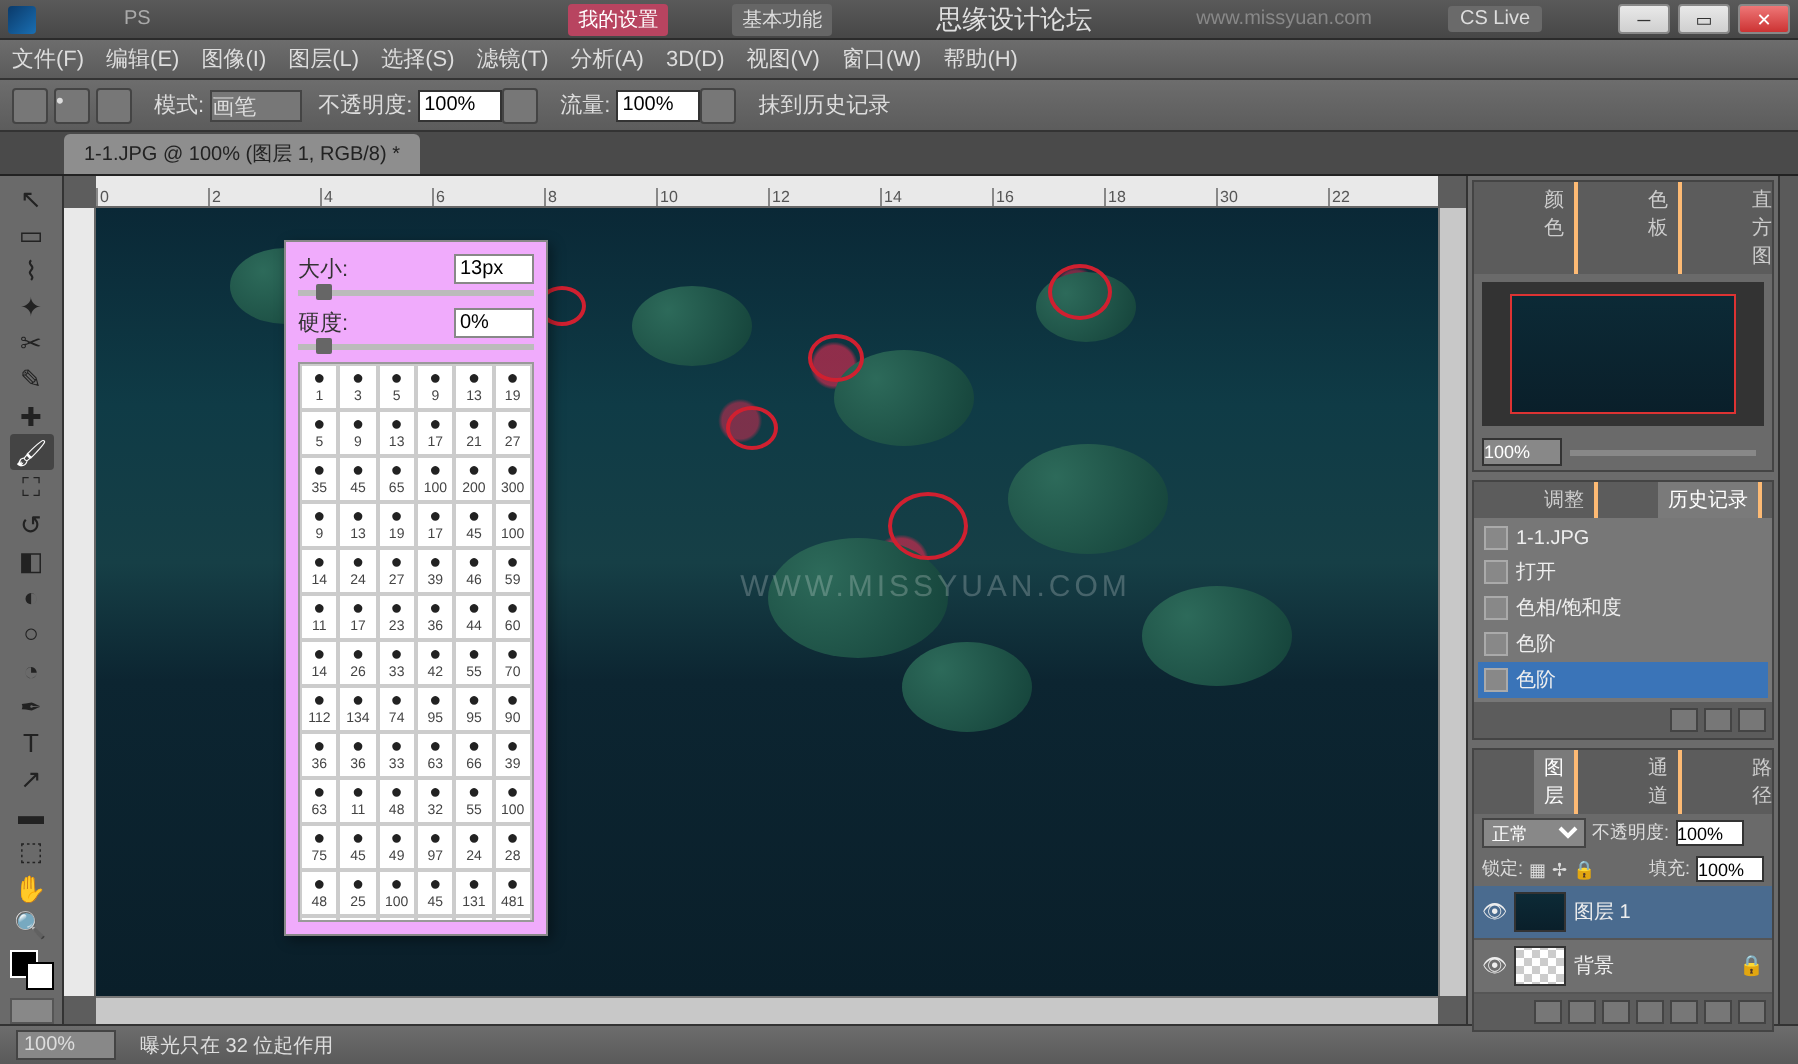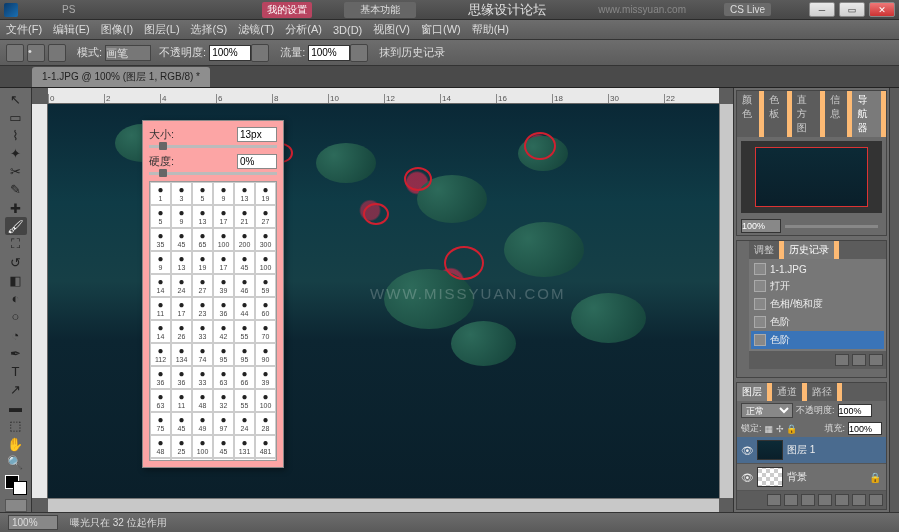--- a/index.html
+++ b/index.html
@@ -3,21 +3,21 @@
 <meta charset="utf-8">
 <style>
 * { margin: 0; padding: 0; box-sizing: border-box; font-family: "Microsoft YaHei", Arial, sans-serif; }
 body { width: 899px; height: 532px; background: #525252; overflow: hidden; font-size: 11px; color: #333; }
 
 .titlebar { height: 20px; background: linear-gradient(#5a5a5a,#474747); display: flex; align-items: center; padding: 0 4px; color: #ccc; border-bottom: 1px solid #2b2b2b; gap: 32px; }
 .titlebar .logo { width: 14px; height: 14px; background: linear-gradient(135deg,#0a3a6a,#1a6fb3); border-radius: 2px; margin-right: 6px; }
 .titlebar .spacer { flex: 1; }
 .titlebar .btns { margin-left: auto; display: flex; gap: 4px; align-items: center; }
 .tag { background: #b84460; color: #fff; padding: 1px 5px; border-radius: 2px; font-size: 10px; }
-.tag2 { background: #666; color: #ddd; padding: 1px 16px; border-radius: 2px; font-size: 10px; }
+.tag2 { background: #666; color: #ddd; padding: 1px 5px; border-radius: 2px; font-size: 10px; }
 .cslive { background: #6a6a6a; color: #ddd; padding: 1px 6px; border-radius: 2px; margin: 0 6px; font-size: 10px; }
 .winbtn { width: 26px; height: 15px; background: linear-gradient(#e9e9e9,#cfcfcf); border: 1px solid #888; display: flex; align-items: center; justify-content: center; font-size: 9px; color: #333; border-radius: 2px; }
 .winbtn.close { background: linear-gradient(#e77,#c33); color: #fff; }
 
 .menubar { height: 20px; background: linear-gradient(#6d6d6d,#5b5b5b); display: flex; align-items: center; padding: 0 6px; font-size: 11px; color: #ddd; border-bottom: 1px solid #333; }
 .menubar span { margin-right: 11px; cursor: default; }
 
 .optbar { height: 26px; background: linear-gradient(#6d6d6d,#5c5c5c); display: flex; align-items: center; padding: 0 6px; border-bottom: 1px solid #333; color: #ddd; font-size: 11px; }
 .optbar .mini-icon { width: 18px; height: 18px; background: #777; border: 1px solid #444; margin-right: 3px; border-radius: 2px; }
 .optbar label { margin: 0 3px 0 8px; }
@@ -46,34 +46,34 @@
   radial-gradient(circle at 60% 45%, rgba(230,40,80,.6) 0 12px, transparent 14px),
   radial-gradient(circle at 48% 27%, rgba(230,40,80,.5) 0 9px, transparent 11px),
   radial-gradient(circle at 73% 10%, rgba(230,40,80,.5) 0 8px, transparent 10px);
 }
 .leaf { position: absolute; background: radial-gradient(circle at 30% 30%, #2d6a5a, #134038); border-radius: 50%; }
 .watermark { position: absolute; top: 46%; left: 48%; color: rgba(255,255,255,.22); font-size: 15px; letter-spacing: 2px; }
 .circ { position: absolute; border: 2px solid #d02030; border-radius: 50%; }
 .scrollbar-v { position: absolute; top: 16px; right: 0; bottom: 14px; width: 14px; background: #c8c8c8; border-left: 1px solid #777; }
 .scrollbar-h { position: absolute; left: 16px; right: 14px; bottom: 0; height: 14px; background: #c8c8c8; border-top: 1px solid #777; }
 
-.brush-panel { position: absolute; top: 32px; left: 110px; width: 142px; background: #fca5a5; border: 1px solid #888; padding: 6px; box-shadow: 2px 2px 6px rgba(0,0,0,.4); }
+.brush-panel { position: absolute; top: 32px; left: 110px; width: 132px; background: #f0abfc; border: 1px solid #888; padding: 6px; box-shadow: 2px 2px 6px rgba(0,0,0,.4); }
 .brush-panel .row { display: flex; align-items: center; margin-bottom: 3px; font-size: 11px; }
 .brush-panel .row label { width: 32px; }
 .brush-panel .row input { width: 40px; height: 15px; border: 1px solid #888; font-size: 10px; padding: 0 2px; margin-left: auto; }
 .brush-panel .slider { width: 100%; height: 3px; background: #bbb; margin: 2px 0 6px; position: relative; }
 .brush-panel .slider::after { content:""; position:absolute; left:8%; top:-3px; width:8px; height:8px; background:#666; border-radius:1px; }
 .brush-grid { display: grid; grid-template-columns: repeat(6,1fr); gap: 0; border: 1px solid #999; background: #fff; max-height: 280px; overflow: hidden; }
 .brush-grid div { height: 23px; border: .5px solid #ccc; display: flex; flex-direction: column; align-items: center; justify-content: center; font-size: 7px; color: #444; }
 .brush-grid div::before { content:"●"; font-size: 10px; line-height: 1; color: #222; }
 
 .right { width: 156px; background: #6b6b6b; display: flex; flex-direction: column; border-left: 1px solid #333; }
 .panel { background: #6a6a6a; border: 1px solid #444; margin: 2px; display: flex; flex-direction: column; }
 .panel-tabs { display: flex; background: #5c5c5c; font-size: 10px; color: #ccc; }
-.panel-tabs span { padding: 2px 5px; border-right: 5px solid #fdba74; }
+.panel-tabs span { padding: 2px 5px; border-right: 2px solid #fdba74; margin-left: 30px; }
 .panel-tabs span.act { background: #7a7a7a; color: #fff; }
 .nav-thumb { height: 72px; background: #333; margin: 4px; position: relative; }
 .nav-thumb .img { position: absolute; inset: 6px 14px; background: linear-gradient(#0c2a36,#0a1f2a); border: 1px solid #d33; }
 .nav-zoom { height: 18px; display: flex; align-items: center; padding: 0 4px; font-size: 10px; color: #ddd; }
 .nav-zoom input { width: 40px; height: 14px; font-size: 9px; border: 1px solid #333; background: #888; color: #fff; }
 .history-body { background: #777; padding: 2px; font-size: 10px; }
 .hist-row { display: flex; align-items: center; padding: 2px 3px; color: #eee; gap: 4px; }
 .hist-row.sel { background: #3a74b8; }
 .hist-row .hi { width: 12px; height: 12px; border: 1px solid #aaa; background: #888; }
 .layers-opts { display: flex; align-items: center; padding: 2px 4px; font-size: 9px; color: #ddd; gap: 3px; }
@@ -316,21 +316,21 @@
       </div>
       <div class="nav-thumb">
           <div class="img"></div>
         </div>
       <div class="nav-zoom">
         <input value="100%" style="">
         <div style="flex:1;height:3px;background:#888;margin:0 4px;"></div>
       </div>
     </div>
 
-    <div class="panel" style="flex:1;padding-left:12px;">
+    <div class="panel" style="flex:1;">
       <div class="panel-tabs">
         <span>调整</span>
         <span class="act">历史记录</span>
       </div>
       <div class="history-body">
         <div class="hist-row">
             <div class="hi"></div>
             <span>1-1.JPG</span>
           </div>
         <div class="hist-row">

